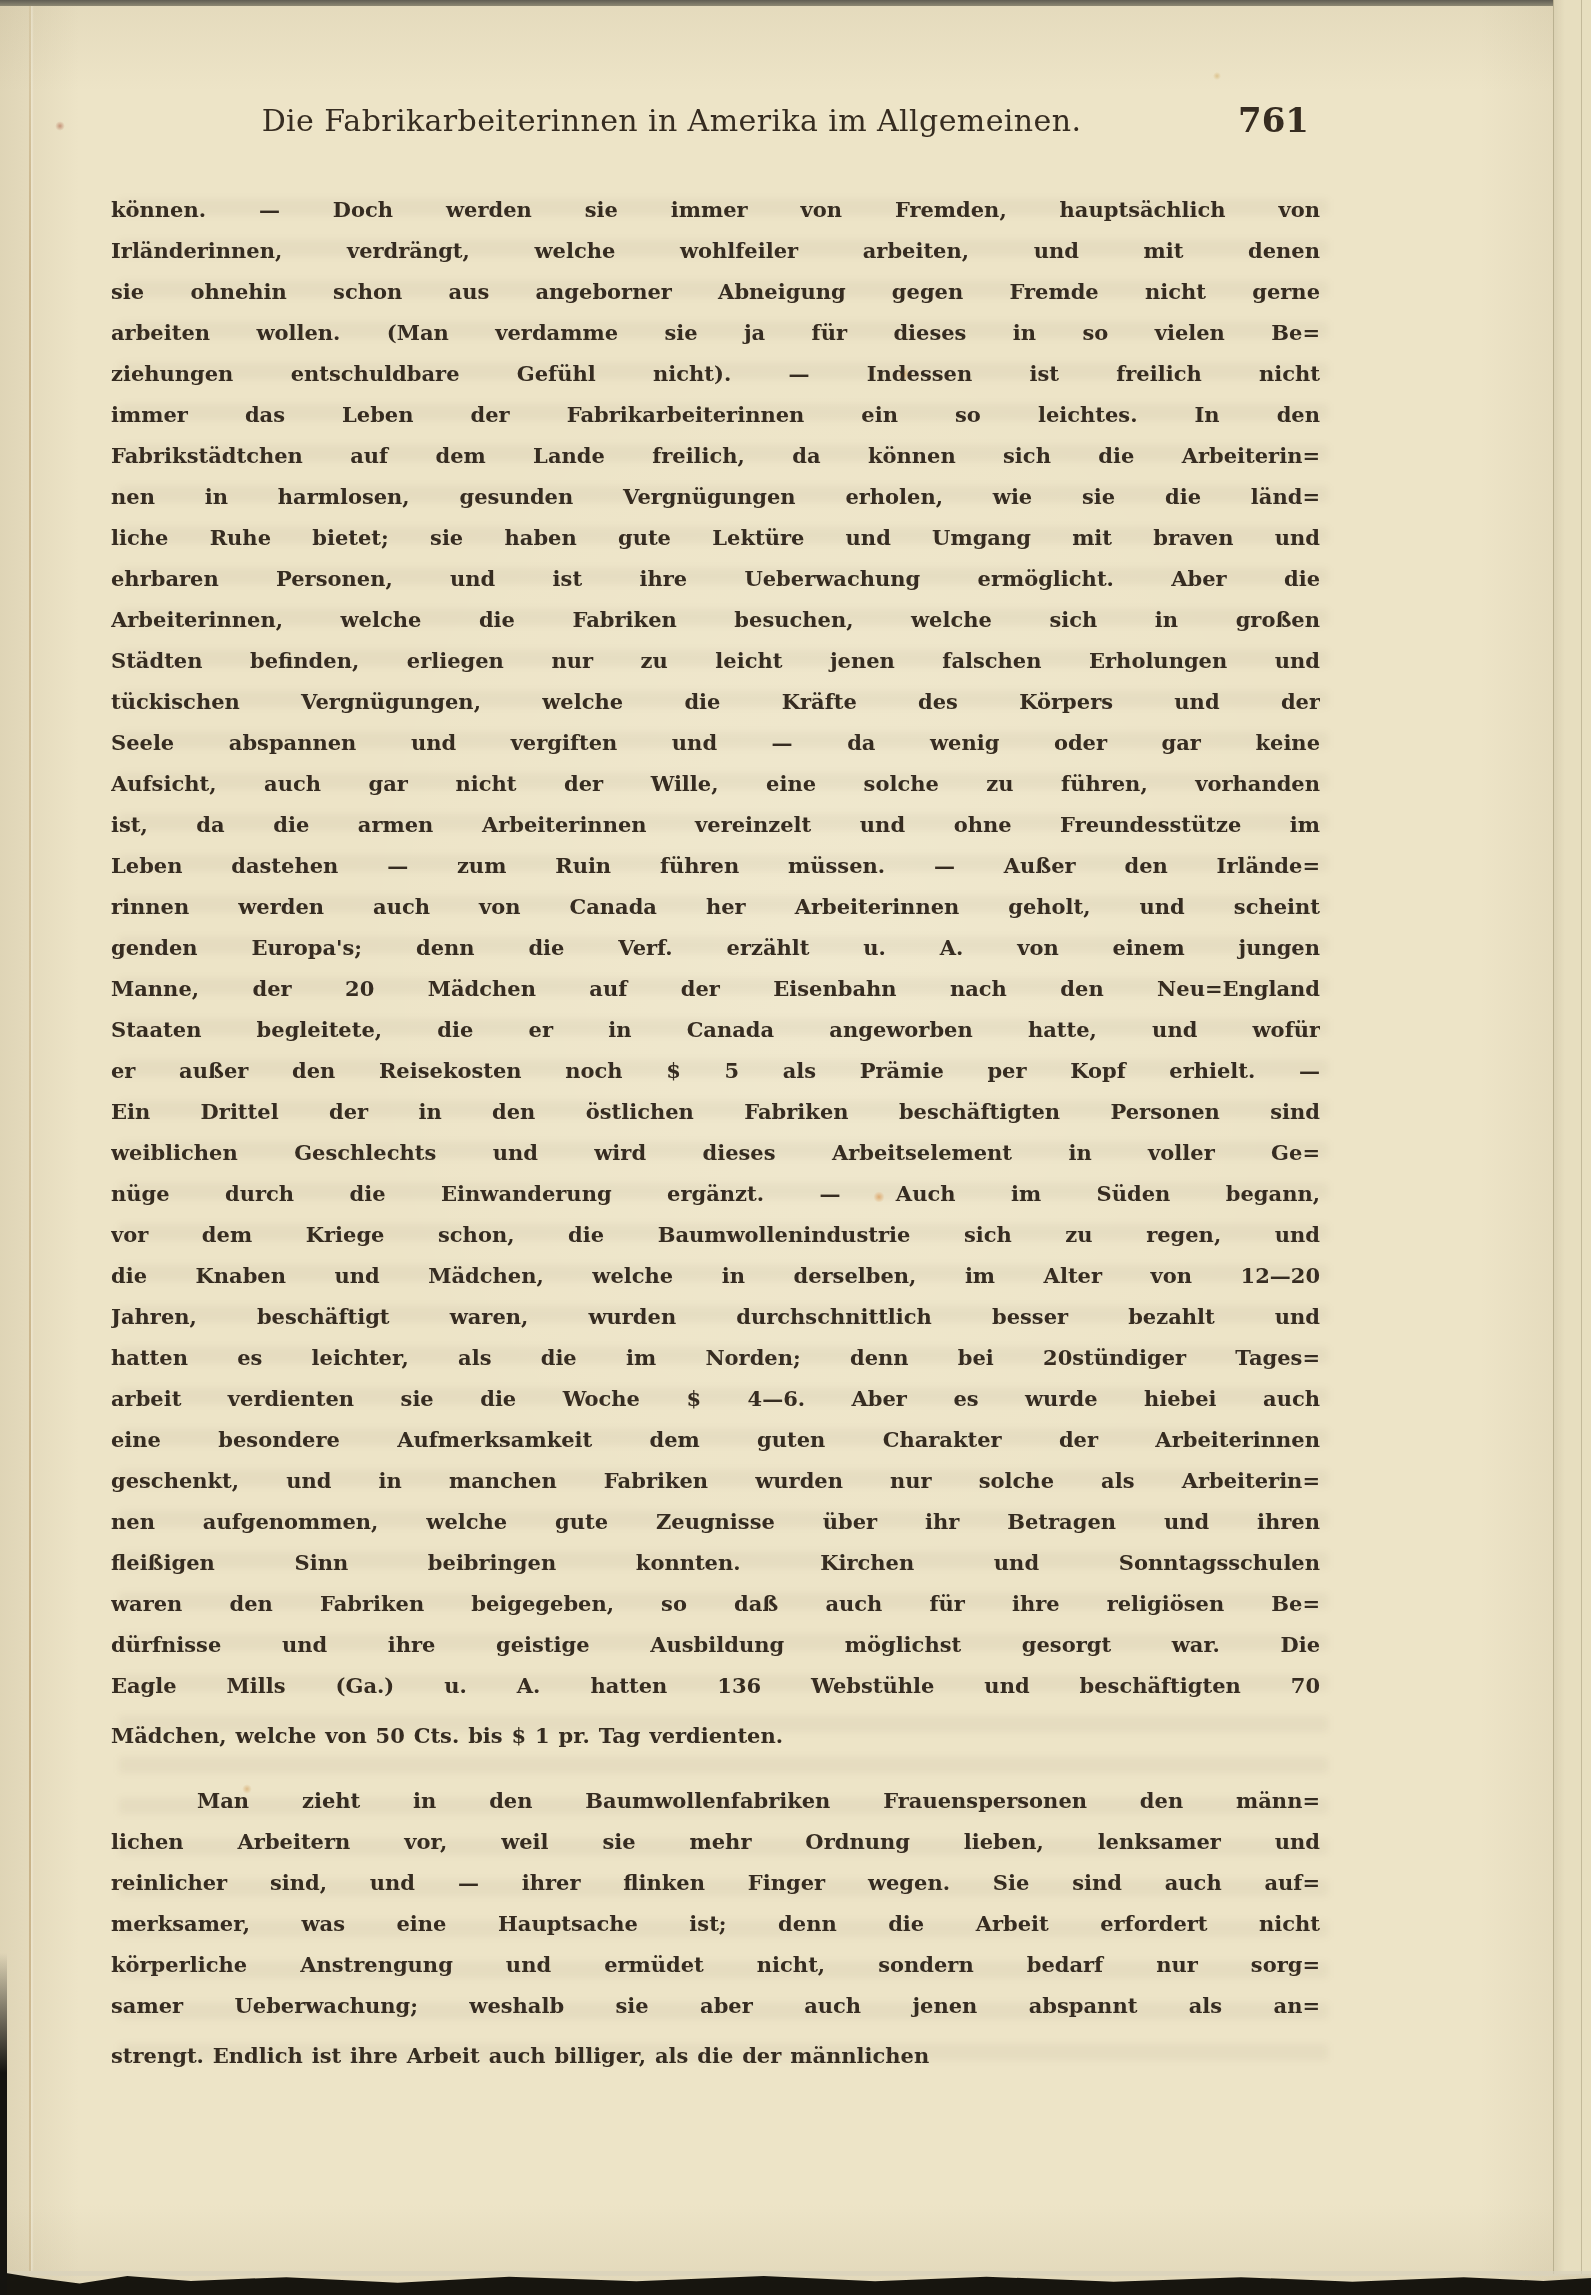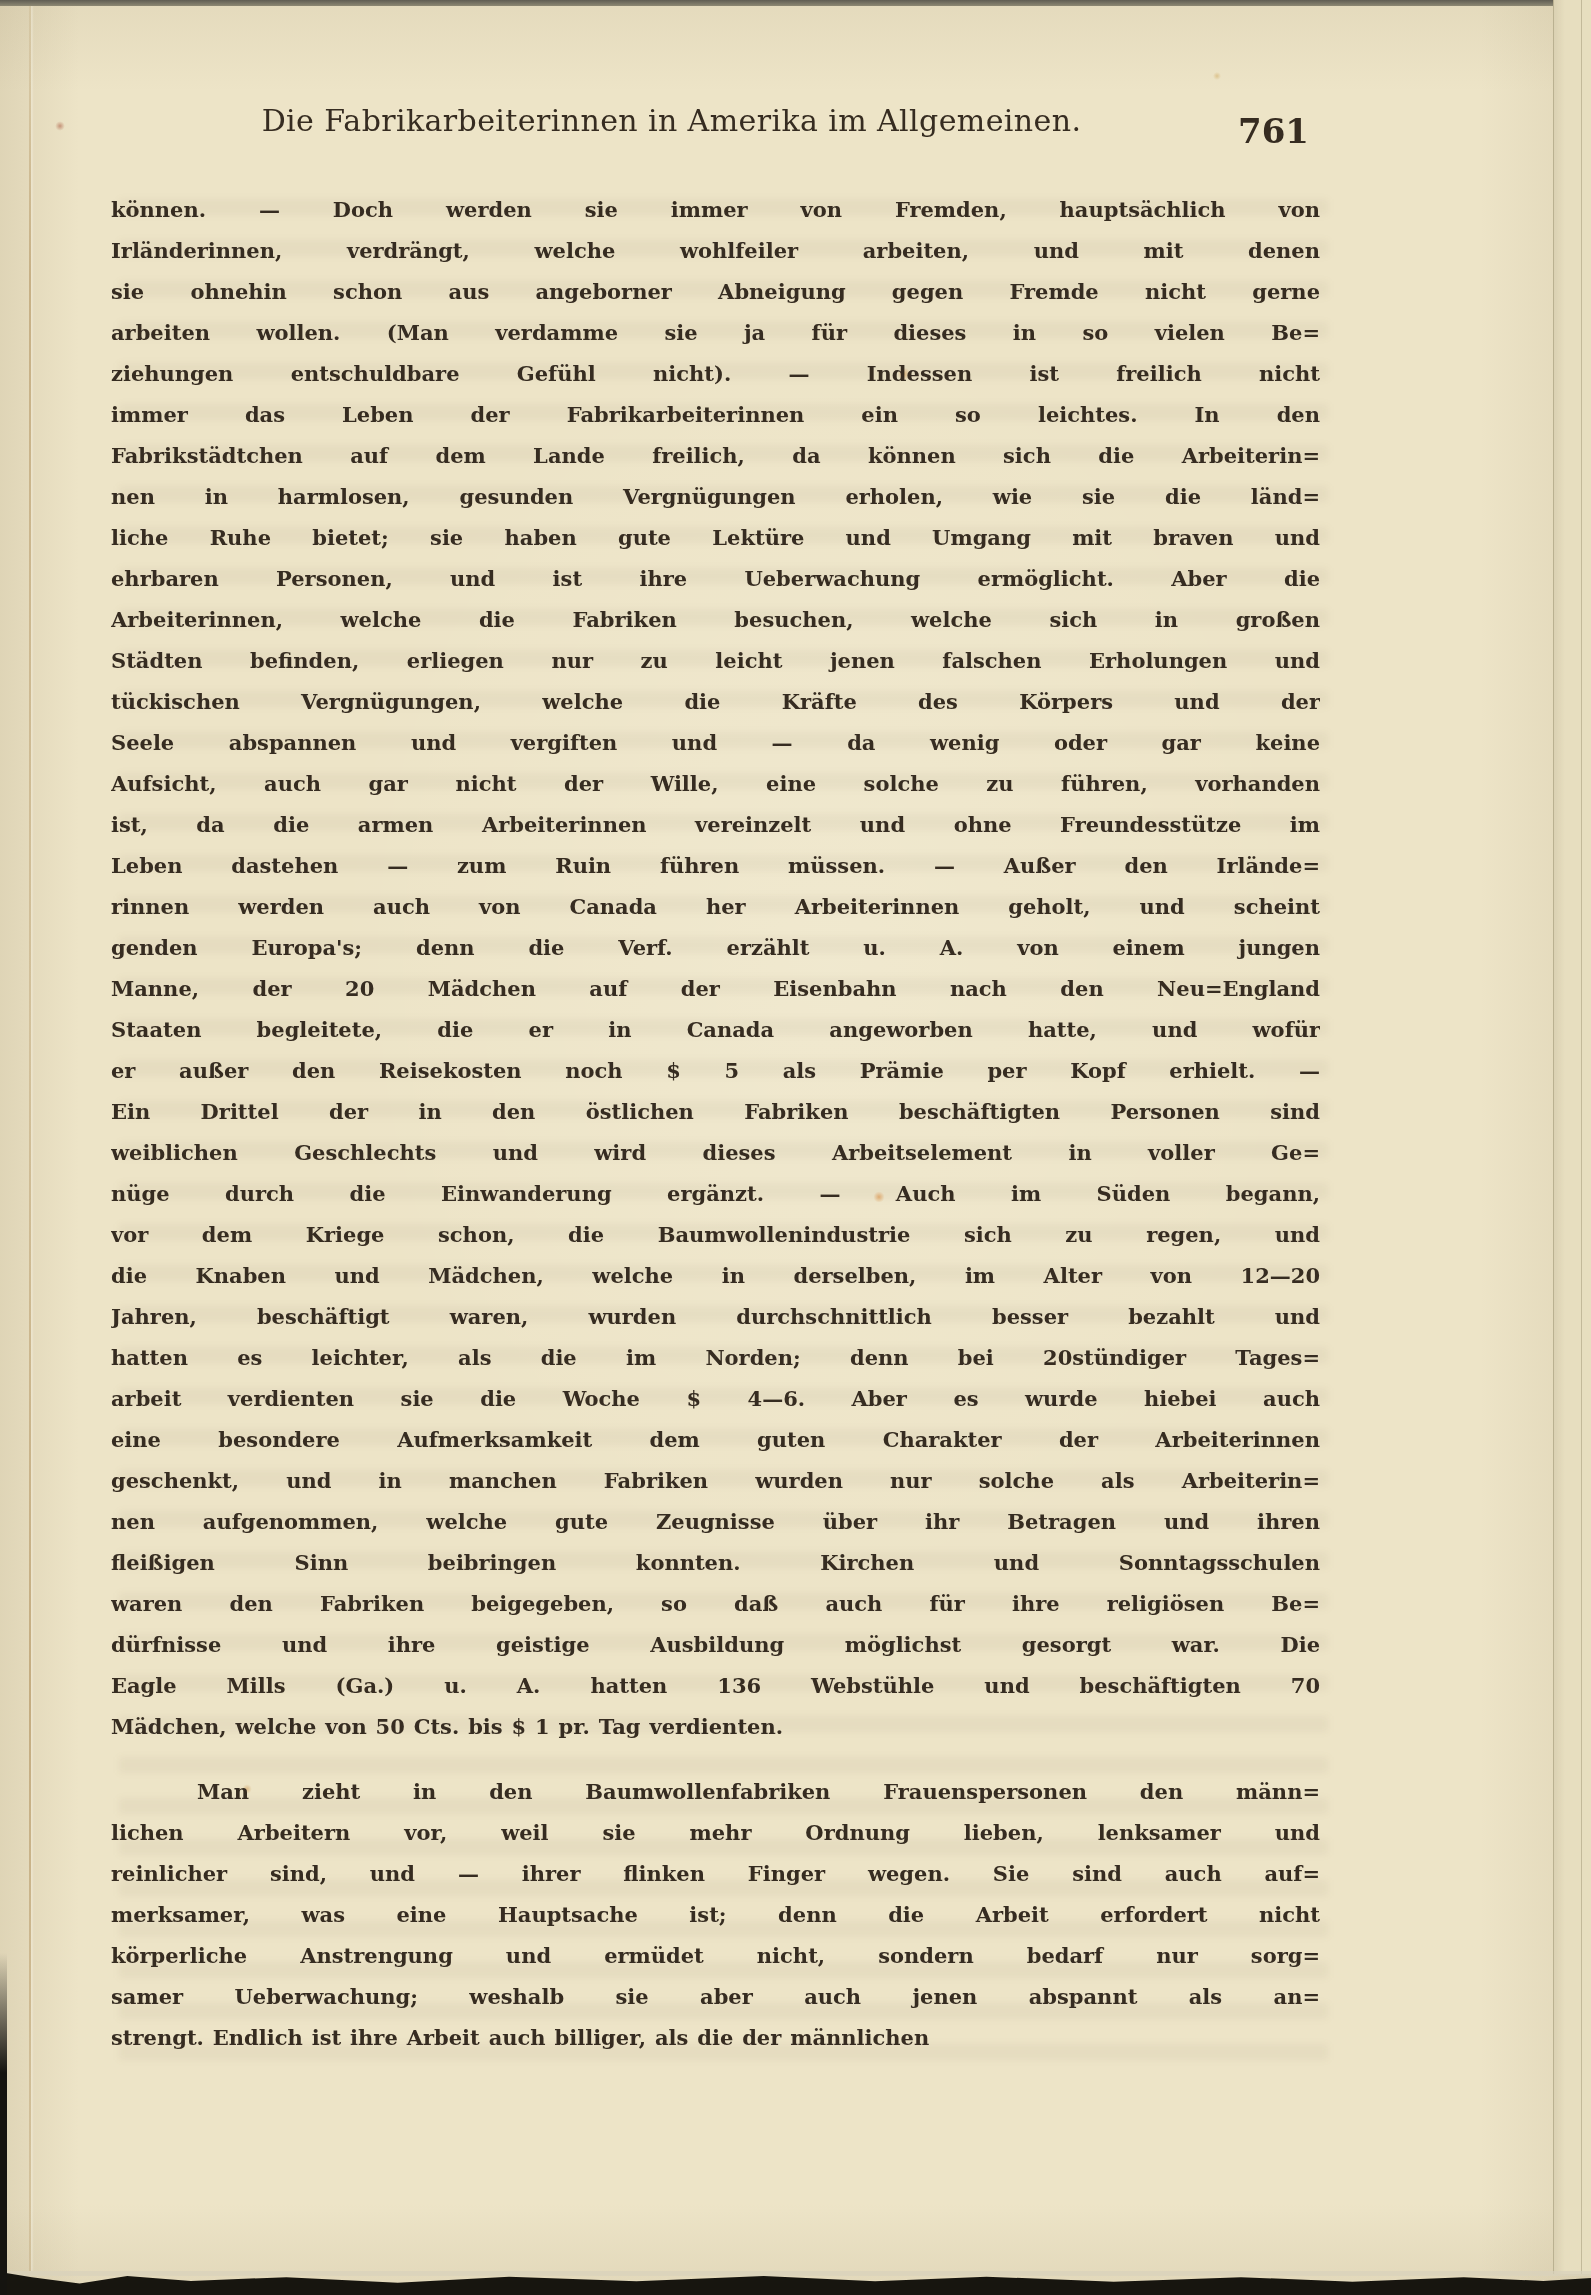--- a/index.html
+++ b/index.html
@@ -78,34 +78,34 @@
   .header-row {
     position: absolute; left: 111px; top: 103px; width: 1209px; height: 45px;
   }
   .header-title {
     position: absolute; left: 0; right: 88px; text-align: center;
     font-size: 30px; font-weight: normal; letter-spacing: 0.4px;
     color: var(--ink, #362c21);
   }
   .page-number {
     position: absolute; right: 11px; top: -3.2px;
-    font-size: 34px; font-weight: bold; color: var(--ink, #362c21); margin-top: 11px;
+    font-size: 34px; font-weight: bold; color: var(--ink, #362c21);
   }
 
   .text-block {
     position: absolute; left: 111px; top: 189px; width: 1209px;
     font-size: 21px; font-weight: bold; color: var(--ink, #362c21);
     word-spacing: 1.6px;
   }
   .line {
     height: 41px; line-height: 41px;
     text-align: justify; overflow: hidden;
   }
   .line:not(.last)::after { content: ""; display: inline-block; width: 100%; height: 0; }
-  .line.last { text-align: left; }
+  .line.last { text-align: left; margin-top: 9px; }
   .paragraph.indent-first .line:first-child { text-indent: 86px; margin-top: 24px; }
 </style>
 </head>
 <body>
 
 <div class="scan">
 
   <div class="ghost-text"></div>
 
   <div class="header-row">

